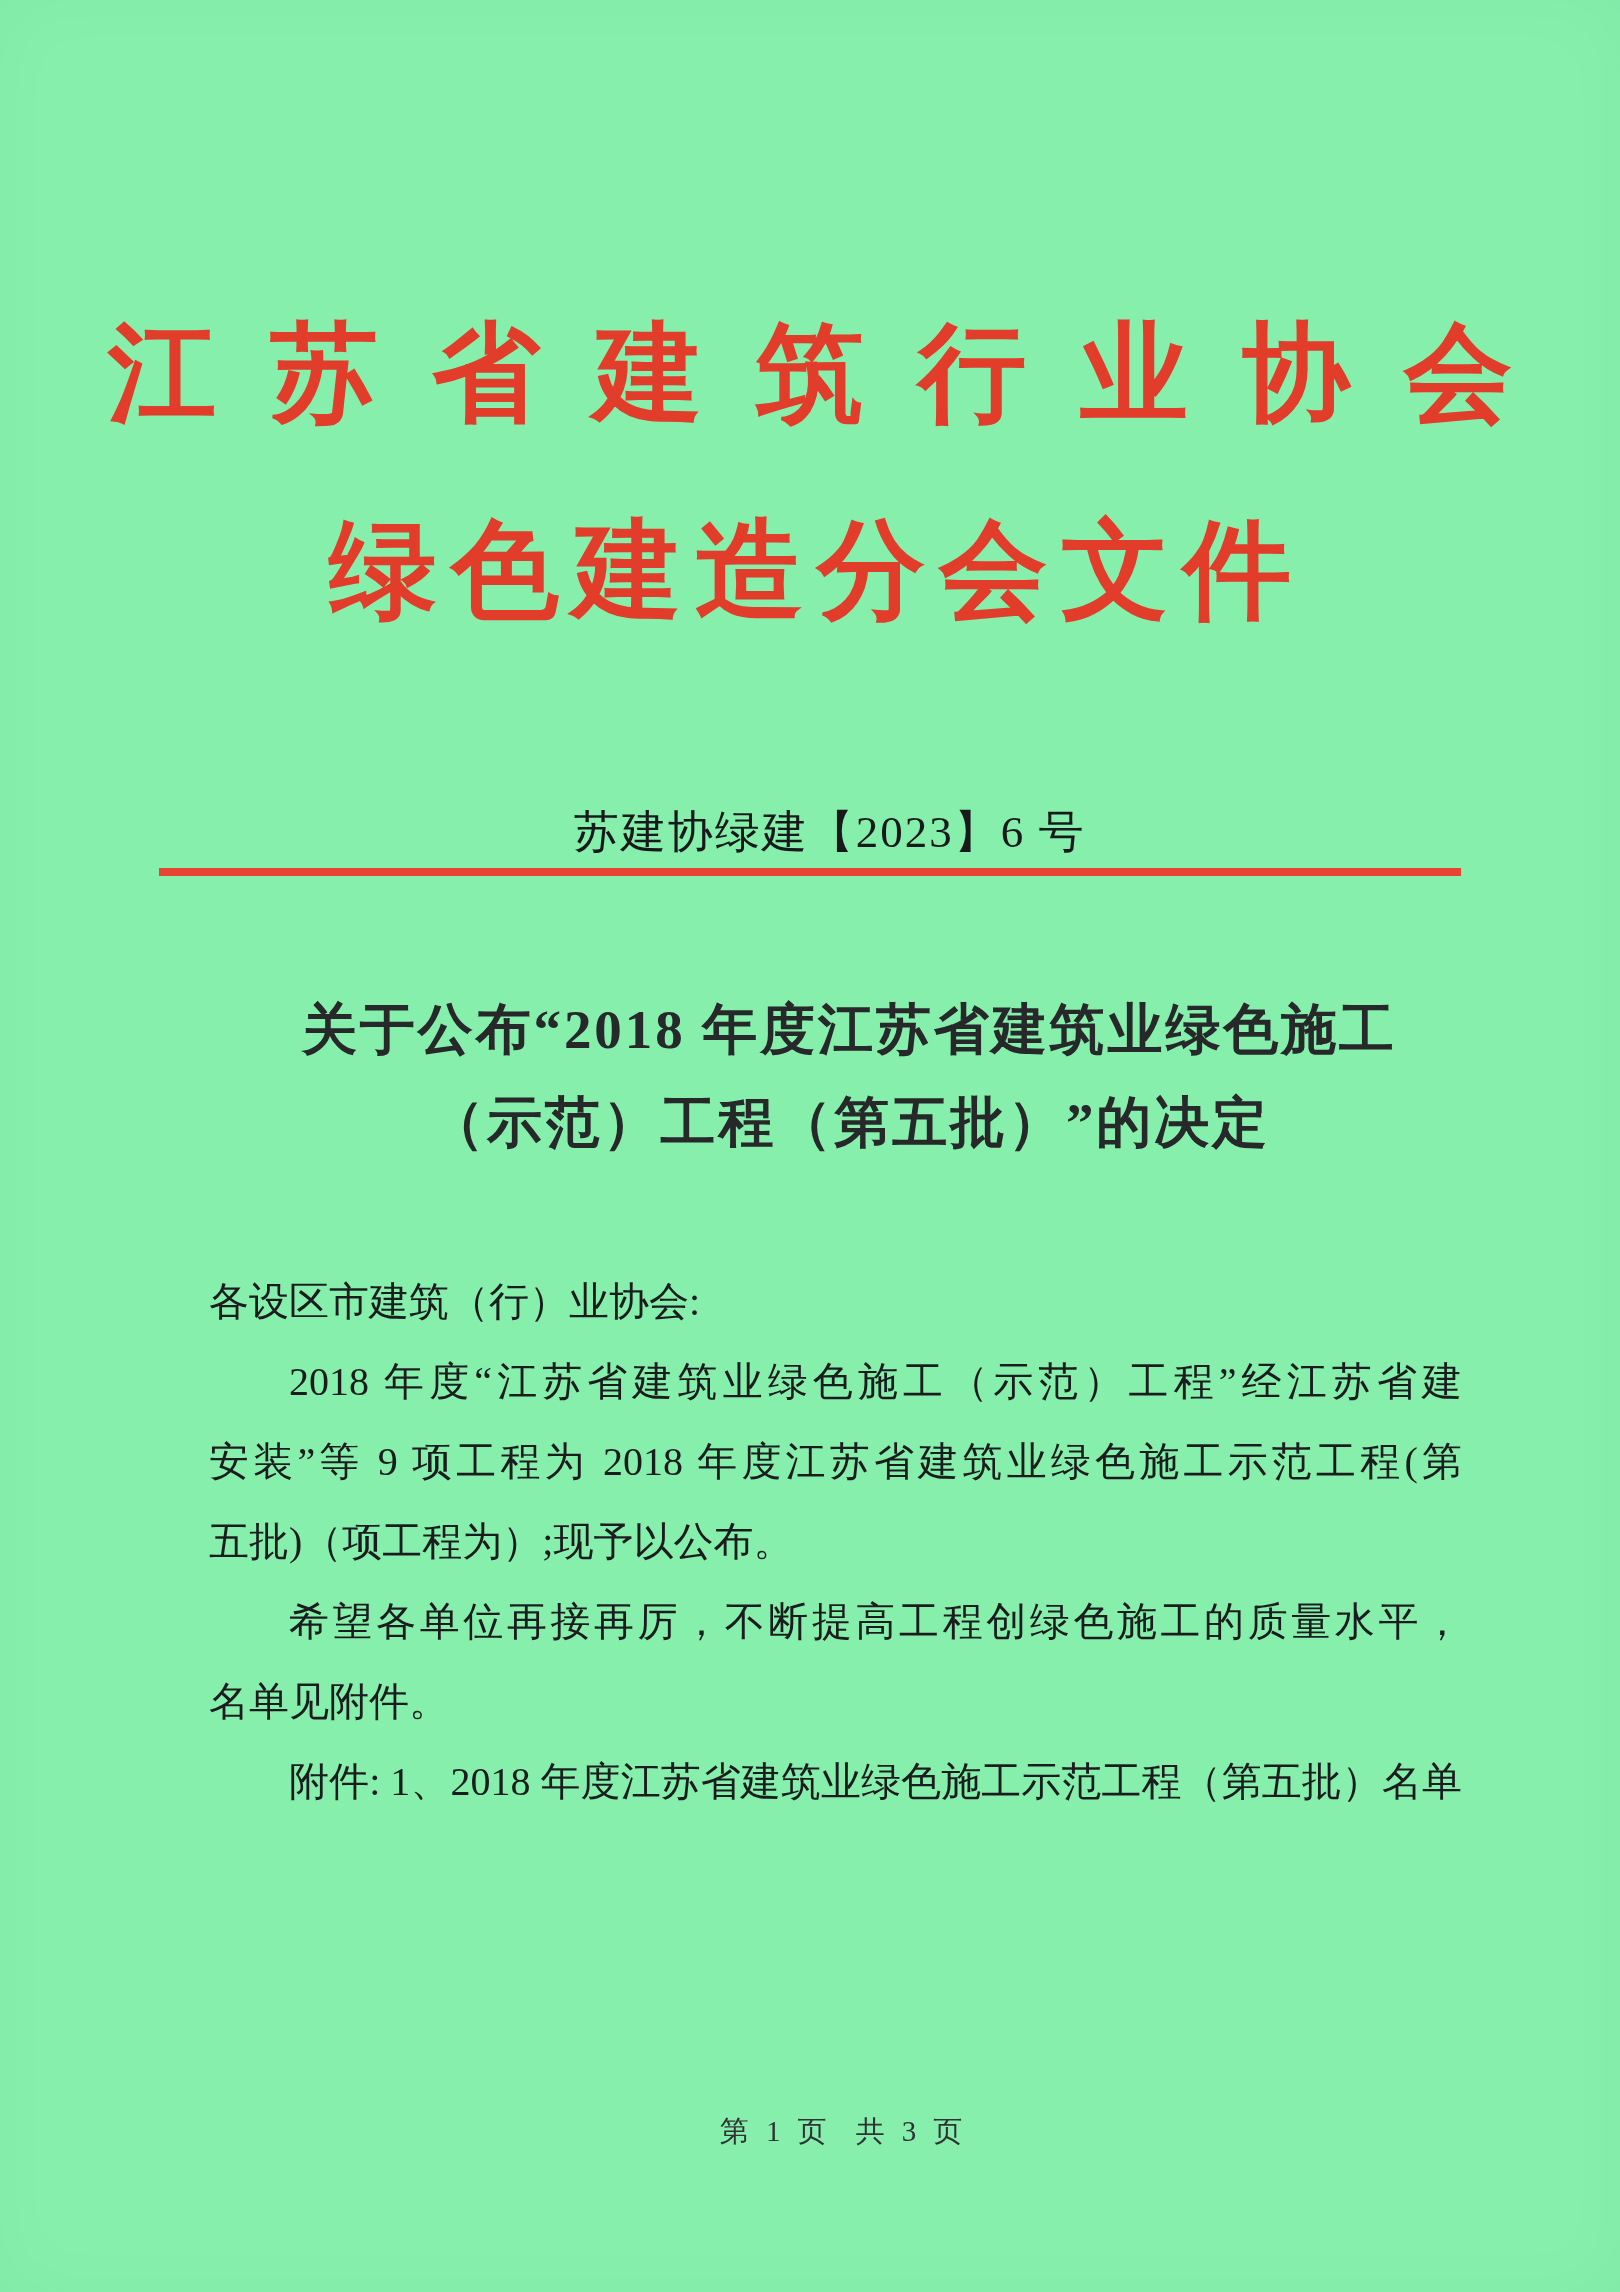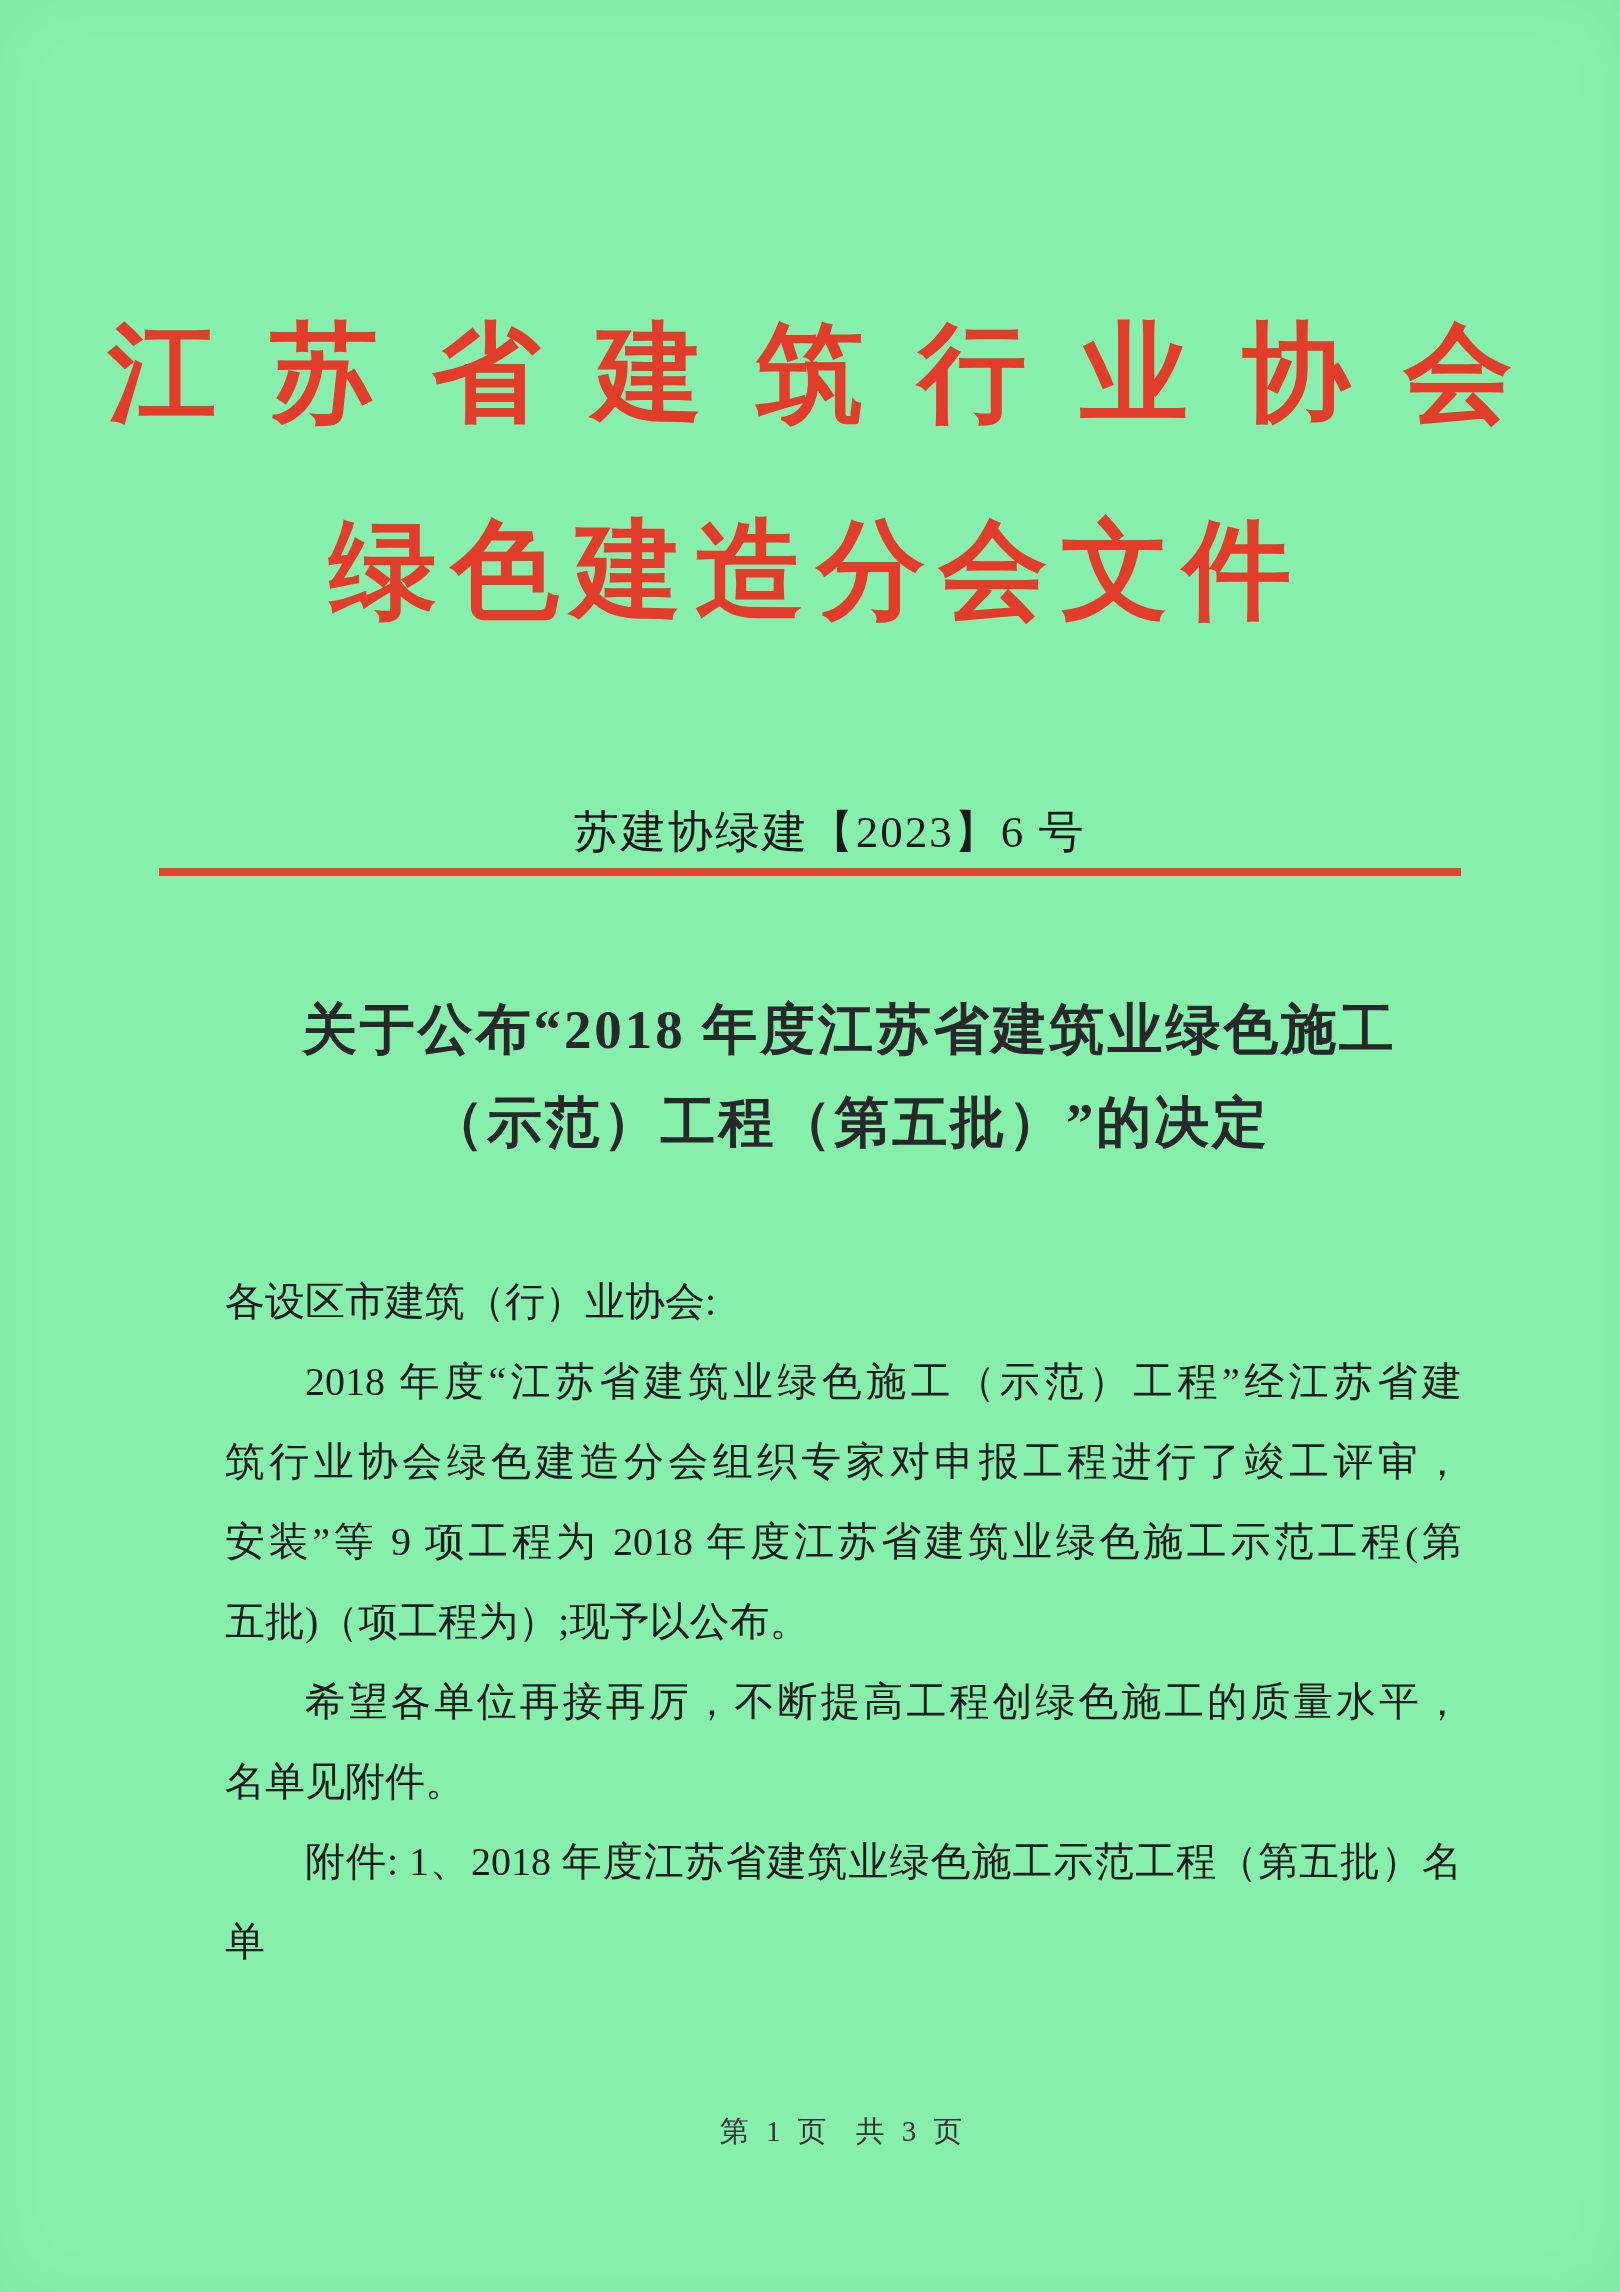--- a/index.html
+++ b/index.html
@@ -80,21 +80,21 @@
   
   .body-text {
     position: absolute;
     top: 1262px;
     left: 209px;
     width: 1253px;
     font-size: 40px;
     line-height: 80px;
     color: #1a1c1e;
   }
-  .body-line { white-space: nowrap; margin-left: 16px; }
+  .body-line { white-space: nowrap; }
   .body-line.fill {
     white-space: normal;
     text-align: justify;
     text-align-last: justify;
   }
   .body-line.indent { text-indent: 80px; }
   
   .page-footer {
     position: absolute;
     top: 2117px;
@@ -121,21 +121,20 @@
 
   <div class="red-rule"></div>
 
   <div class="doc-title one">关于公布“2018 年度江苏省建筑业绿色施工</div>
 
   <div class="doc-title two">（示范）工程（第五批）”的决定</div>
 
   <div class="body-text">
     <div class="body-line">各设区市建筑（行）业协会:</div>
     <div class="body-line indent fill">2018 年度“江苏省建筑业绿色施工（示范）工程”经江苏省建</div>
-    <div class="body-line fill">筑行业协会绿色建造分会组织专家对申报工程进行了竣工评审，</div>
     <div class="body-line fill">安装”等 9 项工程为 2018 年度江苏省建筑业绿色施工示范工程(第</div>
     <div class="body-line">五批)（项工程为）;现予以公布。</div>
     <div class="body-line indent fill">希望各单位再接再厉，不断提高工程创绿色施工的质量水平，</div>
     <div class="body-line">名单见附件。</div>
     <div class="body-line indent fill">附件: 1、2018 年度江苏省建筑业绿色施工示范工程（第五批）名单</div>
   </div>
 
   <div class="page-footer">第 1 页  共 3 页</div>
 
 </div>

